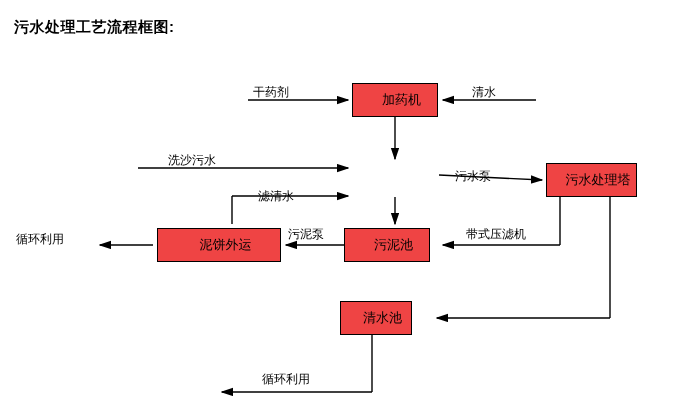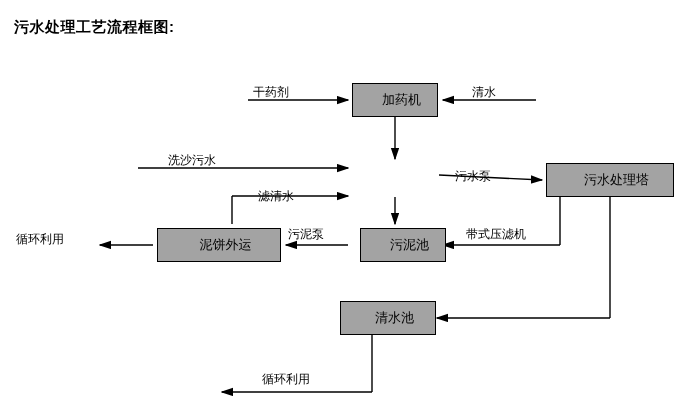--- a/index.html
+++ b/index.html
@@ -26,21 +26,21 @@
     left: 14px;
     top: 18px;
     font-size: 15px;
     font-weight: bold;
     letter-spacing: 0.5px;
     white-space: nowrap;
   }
   .node {
     position: absolute;
     border: 1px solid #000000;
-    background: #a3a3a3;
+    background: #ef4444;
     font-size: 13px;
     display: flex;
     align-items: center;
     justify-content: center;
     box-sizing: border-box;
     white-space: nowrap;
     padding-left: 13px;
   }
   .edge-label {
     position: absolute;
@@ -100,33 +100,33 @@
       <line x1="372" y1="335" x2="372" y2="392"></line>
       <line x1="372" y1="392" x2="222" y2="392" marker-end="url(#arrow)"></line>
     </g>
   </svg>
 
   <div class="node" style="left:352px; top:83px; width:86px; height:34px;">
     <span>加药机</span>
   </div>
 
 
-  <div class="node" style="left:546px; top:163px; width:128px; height:34px;align-items:center;">
+  <div class="node" style="left:546px; top:163px; width:91px; height:34px;align-items:center;">
     <span>污水处理塔</span>
   </div>
 
-  <div class="node" style="left:360px; top:228px; width:86px; height:34px;">
+  <div class="node" style="left:344px; top:228px; width:86px; height:34px;">
     <span>污泥池</span>
   </div>
 
   <div class="node" style="left:157px; top:228px; width:124px; height:34px;">
     <span>泥饼外运</span>
   </div>
 
-  <div class="node" style="left:340px; top:301px; width:96px; height:34px;">
+  <div class="node" style="left:340px; top:301px; width:72px; height:34px;">
     <span>清水池</span>
   </div>
 
   <div class="edge-label" style="left:253px; top:84px;">干药剂</div>
   <div class="edge-label" style="left:472px; top:84px;">清水</div>
   <div class="edge-label" style="left:168px; top:152px;">洗沙污水</div>
   <div class="edge-label" style="left:455px; top:168px;">污水泵</div>
   <div class="edge-label" style="left:258px; top:188px;">滤清水</div>
   <div class="edge-label" style="left:288px; top:226px;">污泥泵</div>
   <div class="edge-label" style="left:466px; top:226px;">带式压滤机</div>

